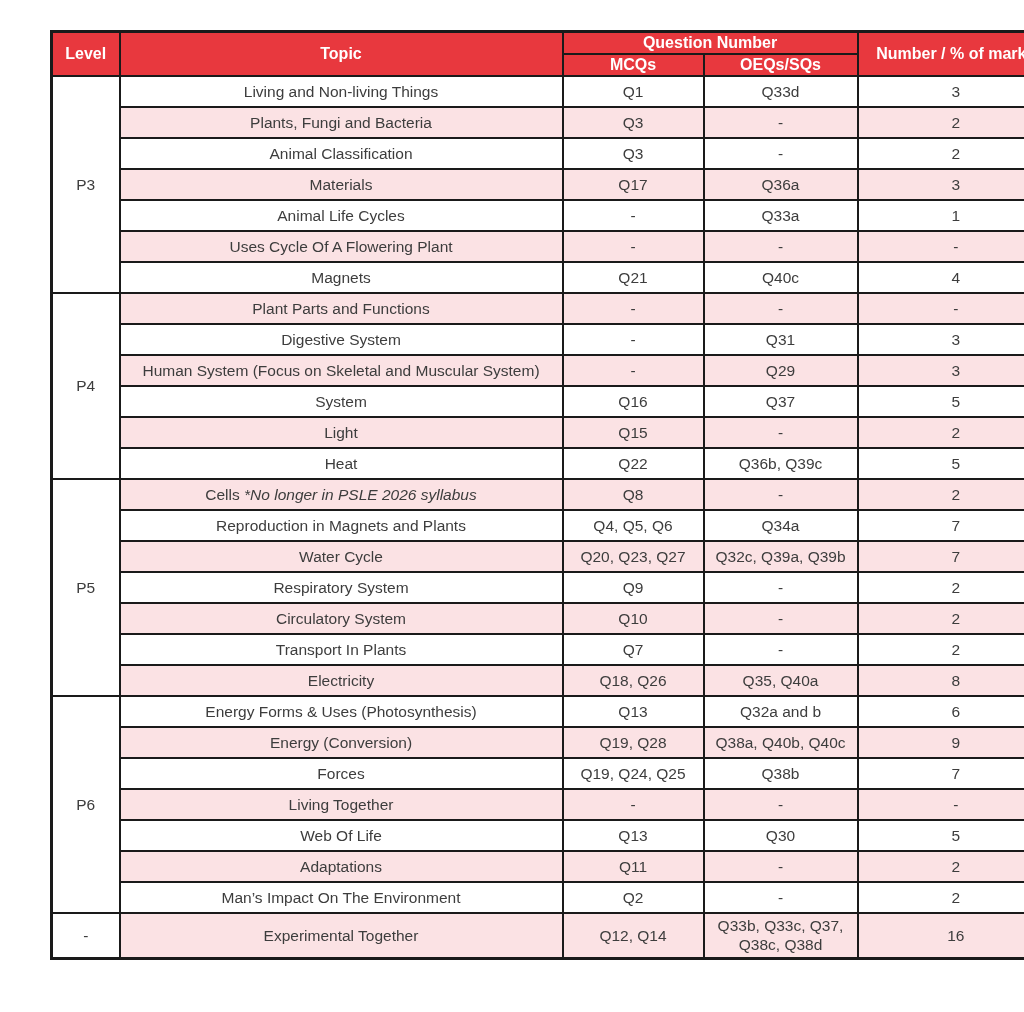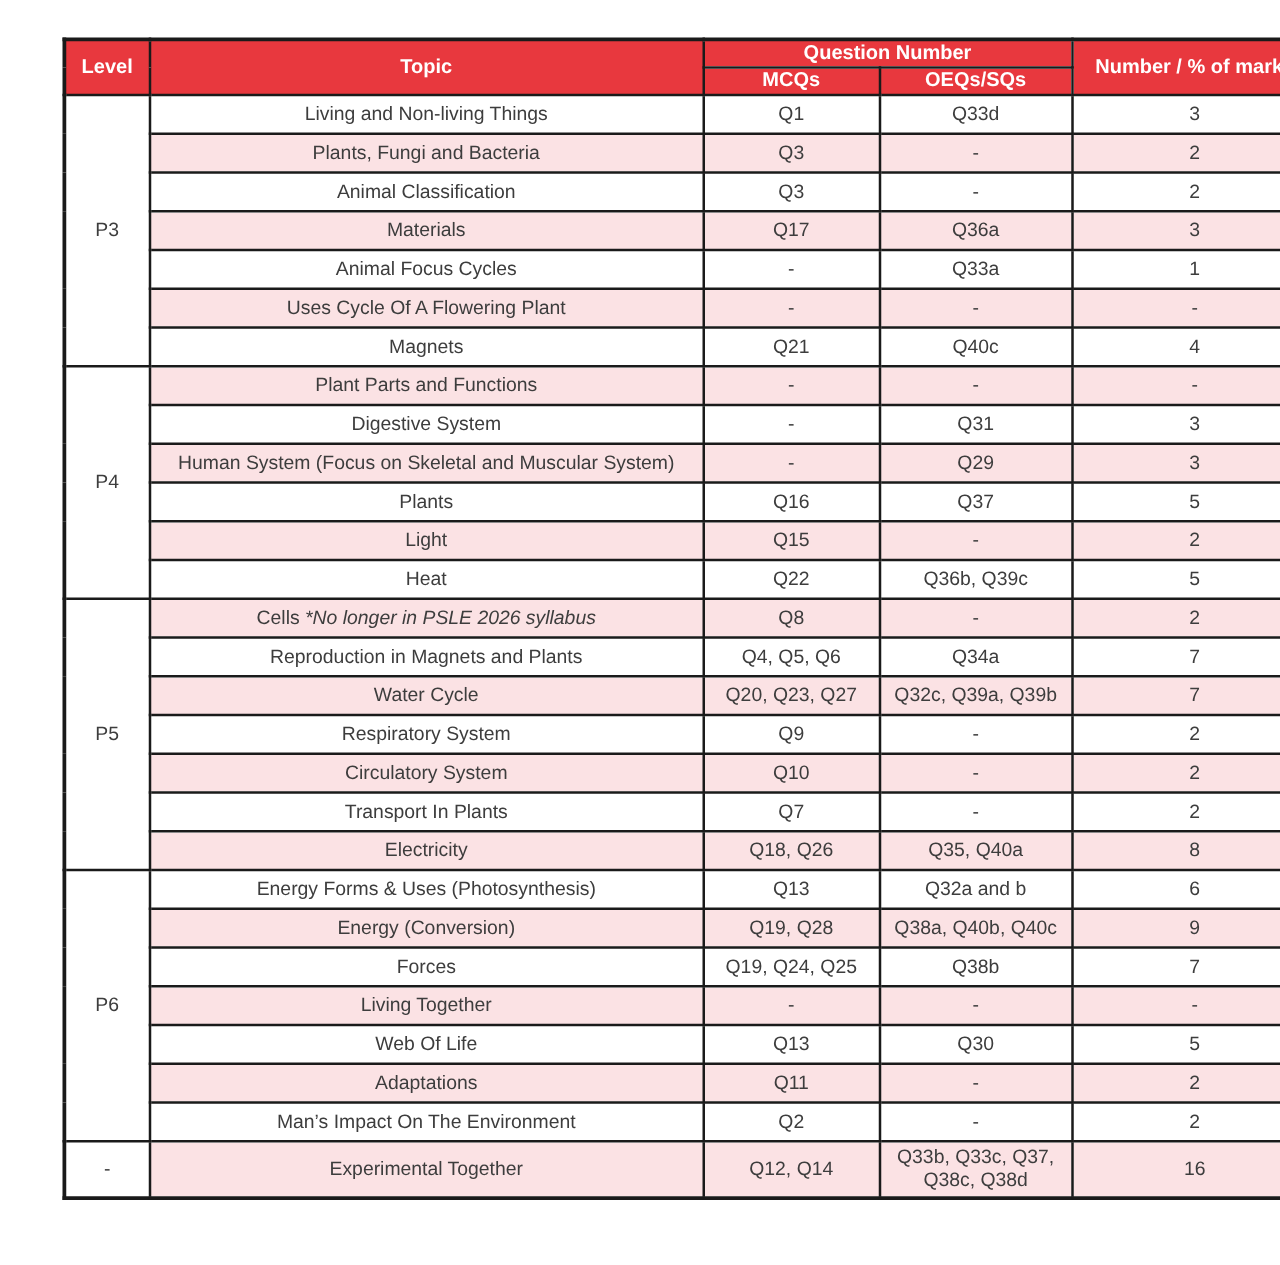--- a/index.html
+++ b/index.html
@@ -99,21 +99,21 @@
           <td>-</td>
           <td>2</td>
         </tr>
         <tr class="row-pink">
           <td><span>Materials</span></td>
           <td>Q17</td>
           <td>Q36a</td>
           <td>3</td>
         </tr>
         <tr class="row-white">
-          <td><span>Animal Focus Cycles</span></td>
+          <td><span>Animal Life Cycles</span></td>
           <td>-</td>
           <td>Q33a</td>
           <td>1</td>
         </tr>
         <tr class="row-pink">
           <td><span>Uses Cycle Of A Flowering Plant</span></td>
           <td>-</td>
           <td>-</td>
           <td>-</td>
         </tr>
@@ -136,21 +136,21 @@
           <td>Q31</td>
           <td>3</td>
         </tr>
         <tr class="row-pink">
           <td><span>Human System (Focus on Skeletal and Muscular System)</span></td>
           <td>-</td>
           <td>Q29</td>
           <td>3</td>
         </tr>
         <tr class="row-white">
-          <td><span>Plants</span></td>
+          <td><span>System</span></td>
           <td>Q16</td>
           <td>Q37</td>
           <td>5</td>
         </tr>
         <tr class="row-pink">
           <td><span>Light</span></td>
           <td>Q15</td>
           <td>-</td>
           <td>2</td>
         </tr>

